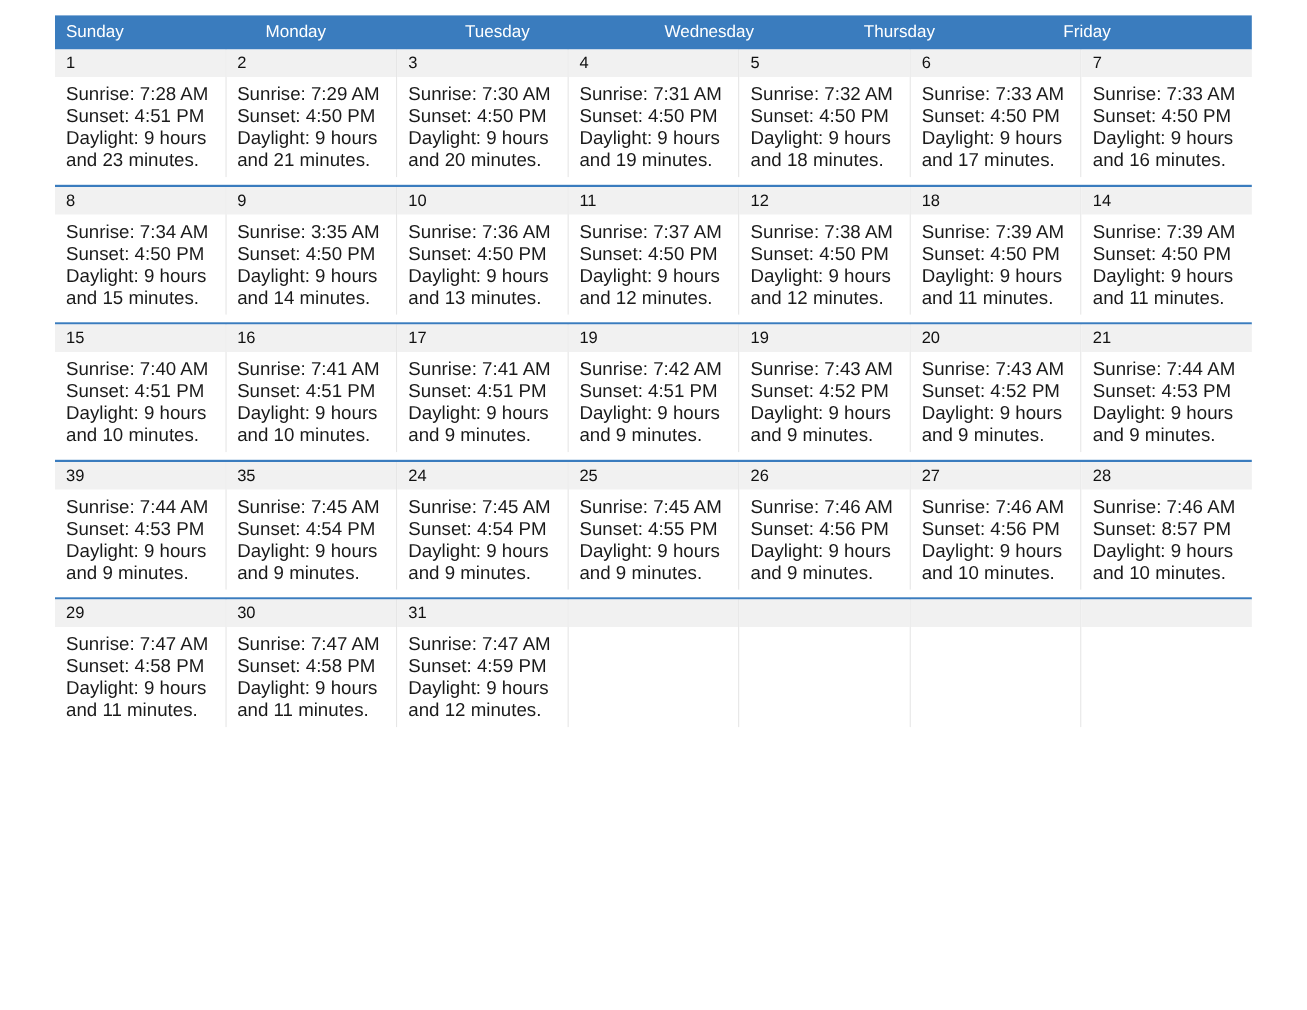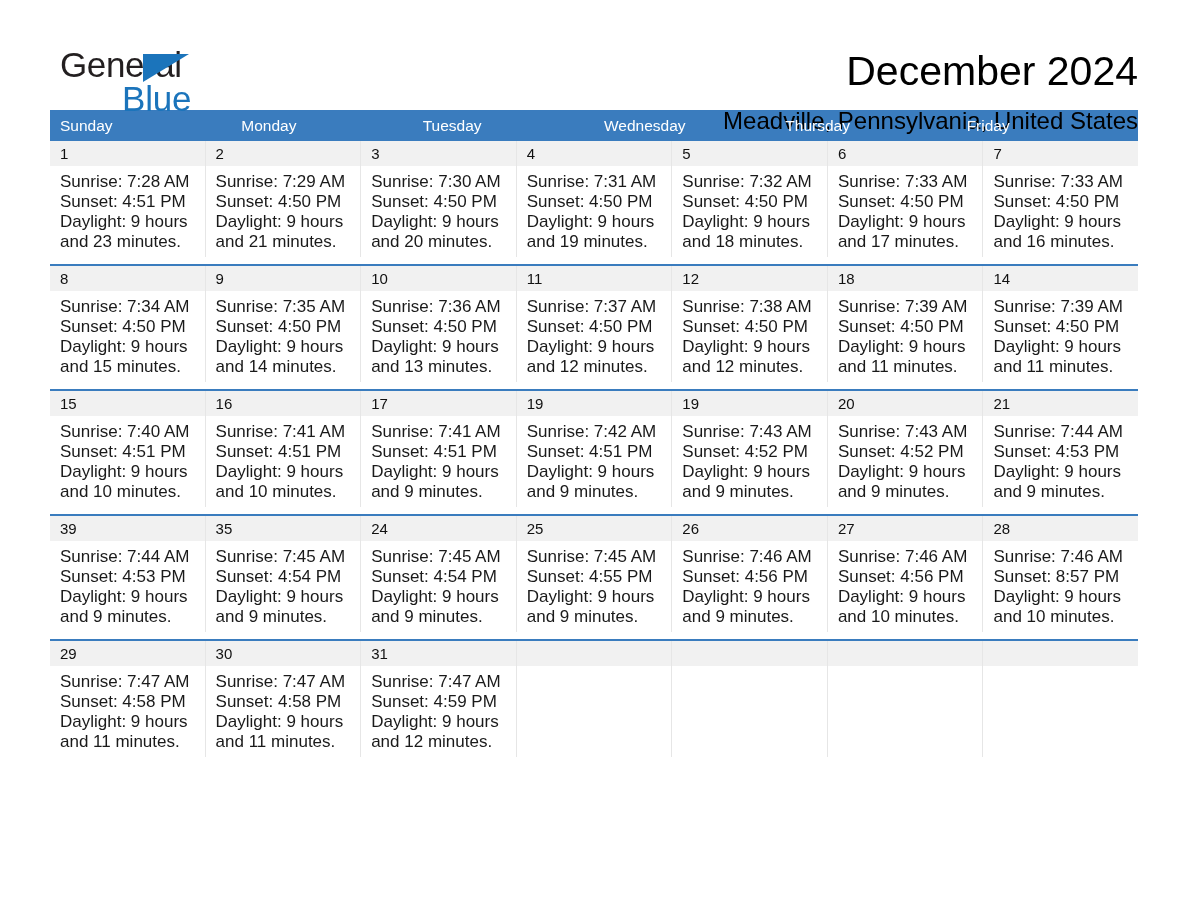--- a/index.html
+++ b/index.html
@@ -147,34 +147,20 @@
   }
   .day-body div {
     white-space: nowrap;
   }
 </style>
 </head>
 <body>
 
 <div class="page">
 
-  <div class="header">
-
-    <div class="logo">
-      <span class="logo-general">General</span>
-      <span class="logo-tri"></span>
-      <span class="logo-blue">Blue</span>
-    </div>
-
-    <div class="title-block">
-      <h1 class="month-title">December 2024</h1>
-      <div class="location-sub">Meadville, Pennsylvania, United States</div>
-    </div>
-
-  </div>
 
   <div class="calendar">
 
     <div class="weekday-row">
       <div class="weekday-cell">Sunday</div>
       <div class="weekday-cell">Monday</div>
       <div class="weekday-cell">Tuesday</div>
       <div class="weekday-cell">Wednesday</div>
       <div class="weekday-cell">Thursday</div>
       <div class="weekday-cell">Friday</div>
@@ -252,21 +238,21 @@
         <div class="day-body">
           <div>Sunrise: 7:34 AM</div>
           <div>Sunset: 4:50 PM</div>
           <div>Daylight: 9 hours</div>
           <div>and 15 minutes.</div>
         </div>
       </div>
       <div class="day-cell">
         <div class="day-num">9</div>
         <div class="day-body">
-          <div>Sunrise: 7:35 AM</div>
+          <div>Sunrise: 3:35 AM</div>
           <div>Sunset: 4:50 PM</div>
           <div>Daylight: 9 hours</div>
           <div>and 14 minutes.</div>
         </div>
       </div>
       <div class="day-cell">
         <div class="day-num">10</div>
         <div class="day-body">
           <div>Sunrise: 7:36 AM</div>
           <div>Sunset: 4:50 PM</div>

